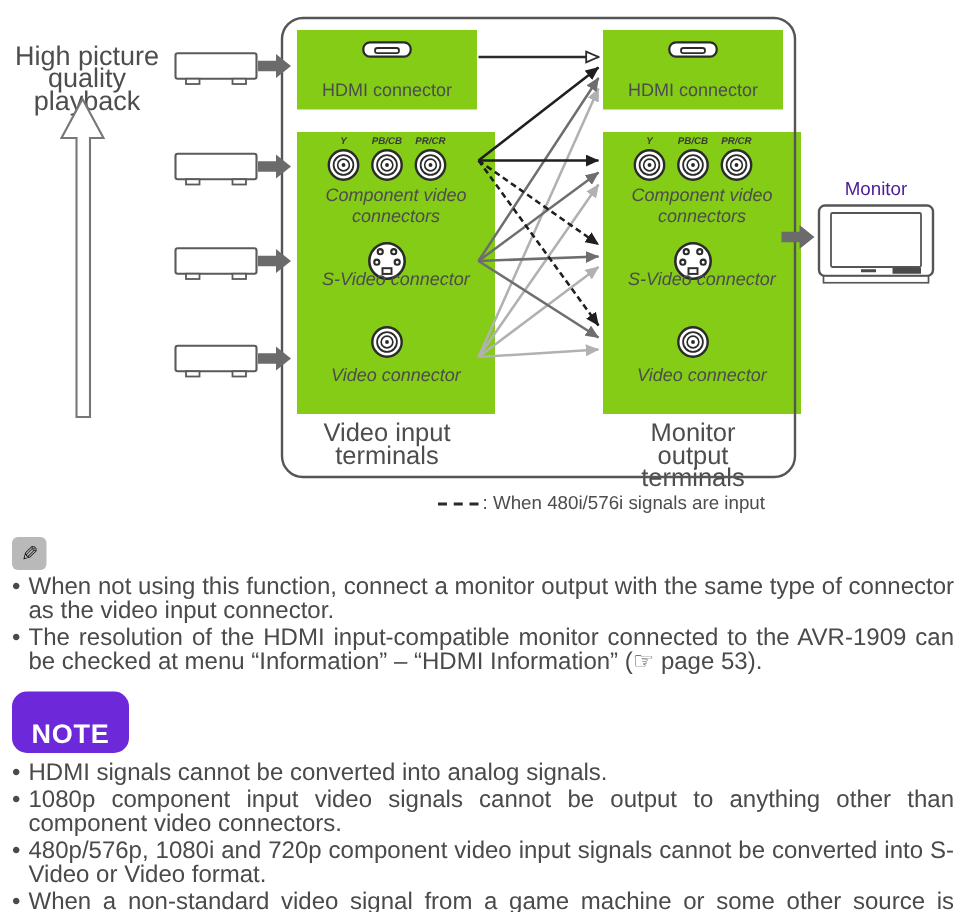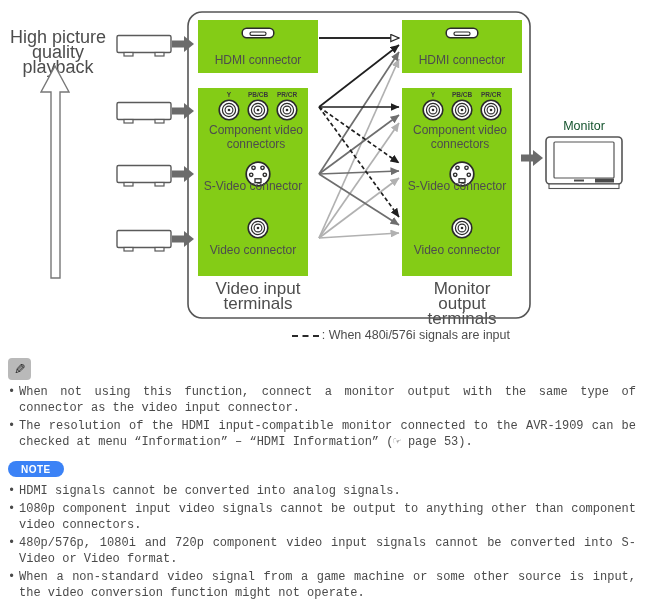--- a/index.html
+++ b/index.html
@@ -15,21 +15,21 @@
 
   .side-label {
     position:absolute; left:2px; top:30px; width:112px;
     text-align:center; font-size:18px; line-height:15px; color:#4d4d4d;
   }
 
   .overlay { position:absolute; left:0; top:0; z-index:3; pointer-events:none; }
 
   .panel { position:absolute; background:#84cc16; z-index:1; }
   .hdmi-block { top:20px; width:120px; height:53px; }
-  .main-block { top:88px; width:110px; height:188px; }
+  .main-block { top:88px; width:132px; height:188px;font-style:italic; }
 
   .block-label {
     position:absolute; left:0; width:100%; text-align:center;
     font-size:12px; color:#4d4d4d; line-height:14px;
   }
   .hdmi-icon-wrap { position:absolute; top:7px; left:0; width:100%; text-align:center; }
   .hdmi-label { top:33px; }
 
   .jack-label {
     position:absolute; top:3px; width:36px; text-align:center;
@@ -44,21 +44,21 @@
   .video-label { top:155px; }
 
   .caption {
     position:absolute; top:281px; width:120px; text-align:center;
     font-size:17px; line-height:15px; color:#4d4d4d; z-index:1;
   }
   .caption .inner { display:block; width:88px; margin:0 auto; }
 
   .monitor-label {
     position:absolute; left:546px; top:119px; width:76px; text-align:center;
-    font-size:12.5px; color:#14532d; z-index:1;
+    font-size:12.5px; color:#4c1d95; z-index:1;
   }
 
   .legend {
     position:absolute; left:170px; top:328px; width:340px; z-index:1;
     display:flex; justify-content:flex-end; align-items:center;
     font-size:12.5px; color:#4d4d4d;
   }
   .legend-dash {
     display:inline-block; width:27px; height:0;
     border-top:2.5px dashed #2a2a2a; margin-right:3px; margin-top:1px;
@@ -68,28 +68,28 @@
   .notes { padding:6px 10px 0 8px; }
   .pencil-box {
     width:23px; height:22px; background:#b9b9b9; border-radius:4px;
     display:flex; align-items:center; justify-content:center; margin-bottom:4px;
   }
   .pencil-box .glyph { display:inline-block; transform:scaleX(-1); font-size:14px; color:#1a1a1a; }
 
   ul.bullets { list-style:none; margin:2px 0 0 0; padding:0; }
   ul.bullets li {
     position:relative; padding-left:11px; margin-bottom:2px;
-    font-size:12px; line-height:16px; text-align:justify; color:#4a4a4a;font-family:Liberation Mono, monospace;
+    font-size:16px; line-height:16px; text-align:justify; color:#4a4a4a;
   }
   ul.bullets li::before { content:"\2022"; position:absolute; left:0; top:0; }
 
   .note-badge {
-    display:inline-block; background:#3b82f6; color:#fff;
-    font-size:10px; font-weight:bold; letter-spacing:0.5px;
-    padding:3px 13px 2px 13px; border-radius:10px; margin:9px 0 4px 0;
+    display:inline-block; background:#6d28d9; color:#fff;
+    font-size:18px; font-weight:bold; letter-spacing:0.5px;
+    padding:18px 13px 2px 13px; border-radius:10px; margin:9px 0 4px 0;
   }
 </style>
 </head>
 <body>
 
 <div class="diagram">
 
   <div class="side-label">High picture quality playback</div>
 
   <div class="panel hdmi-block" style="left:198px">

